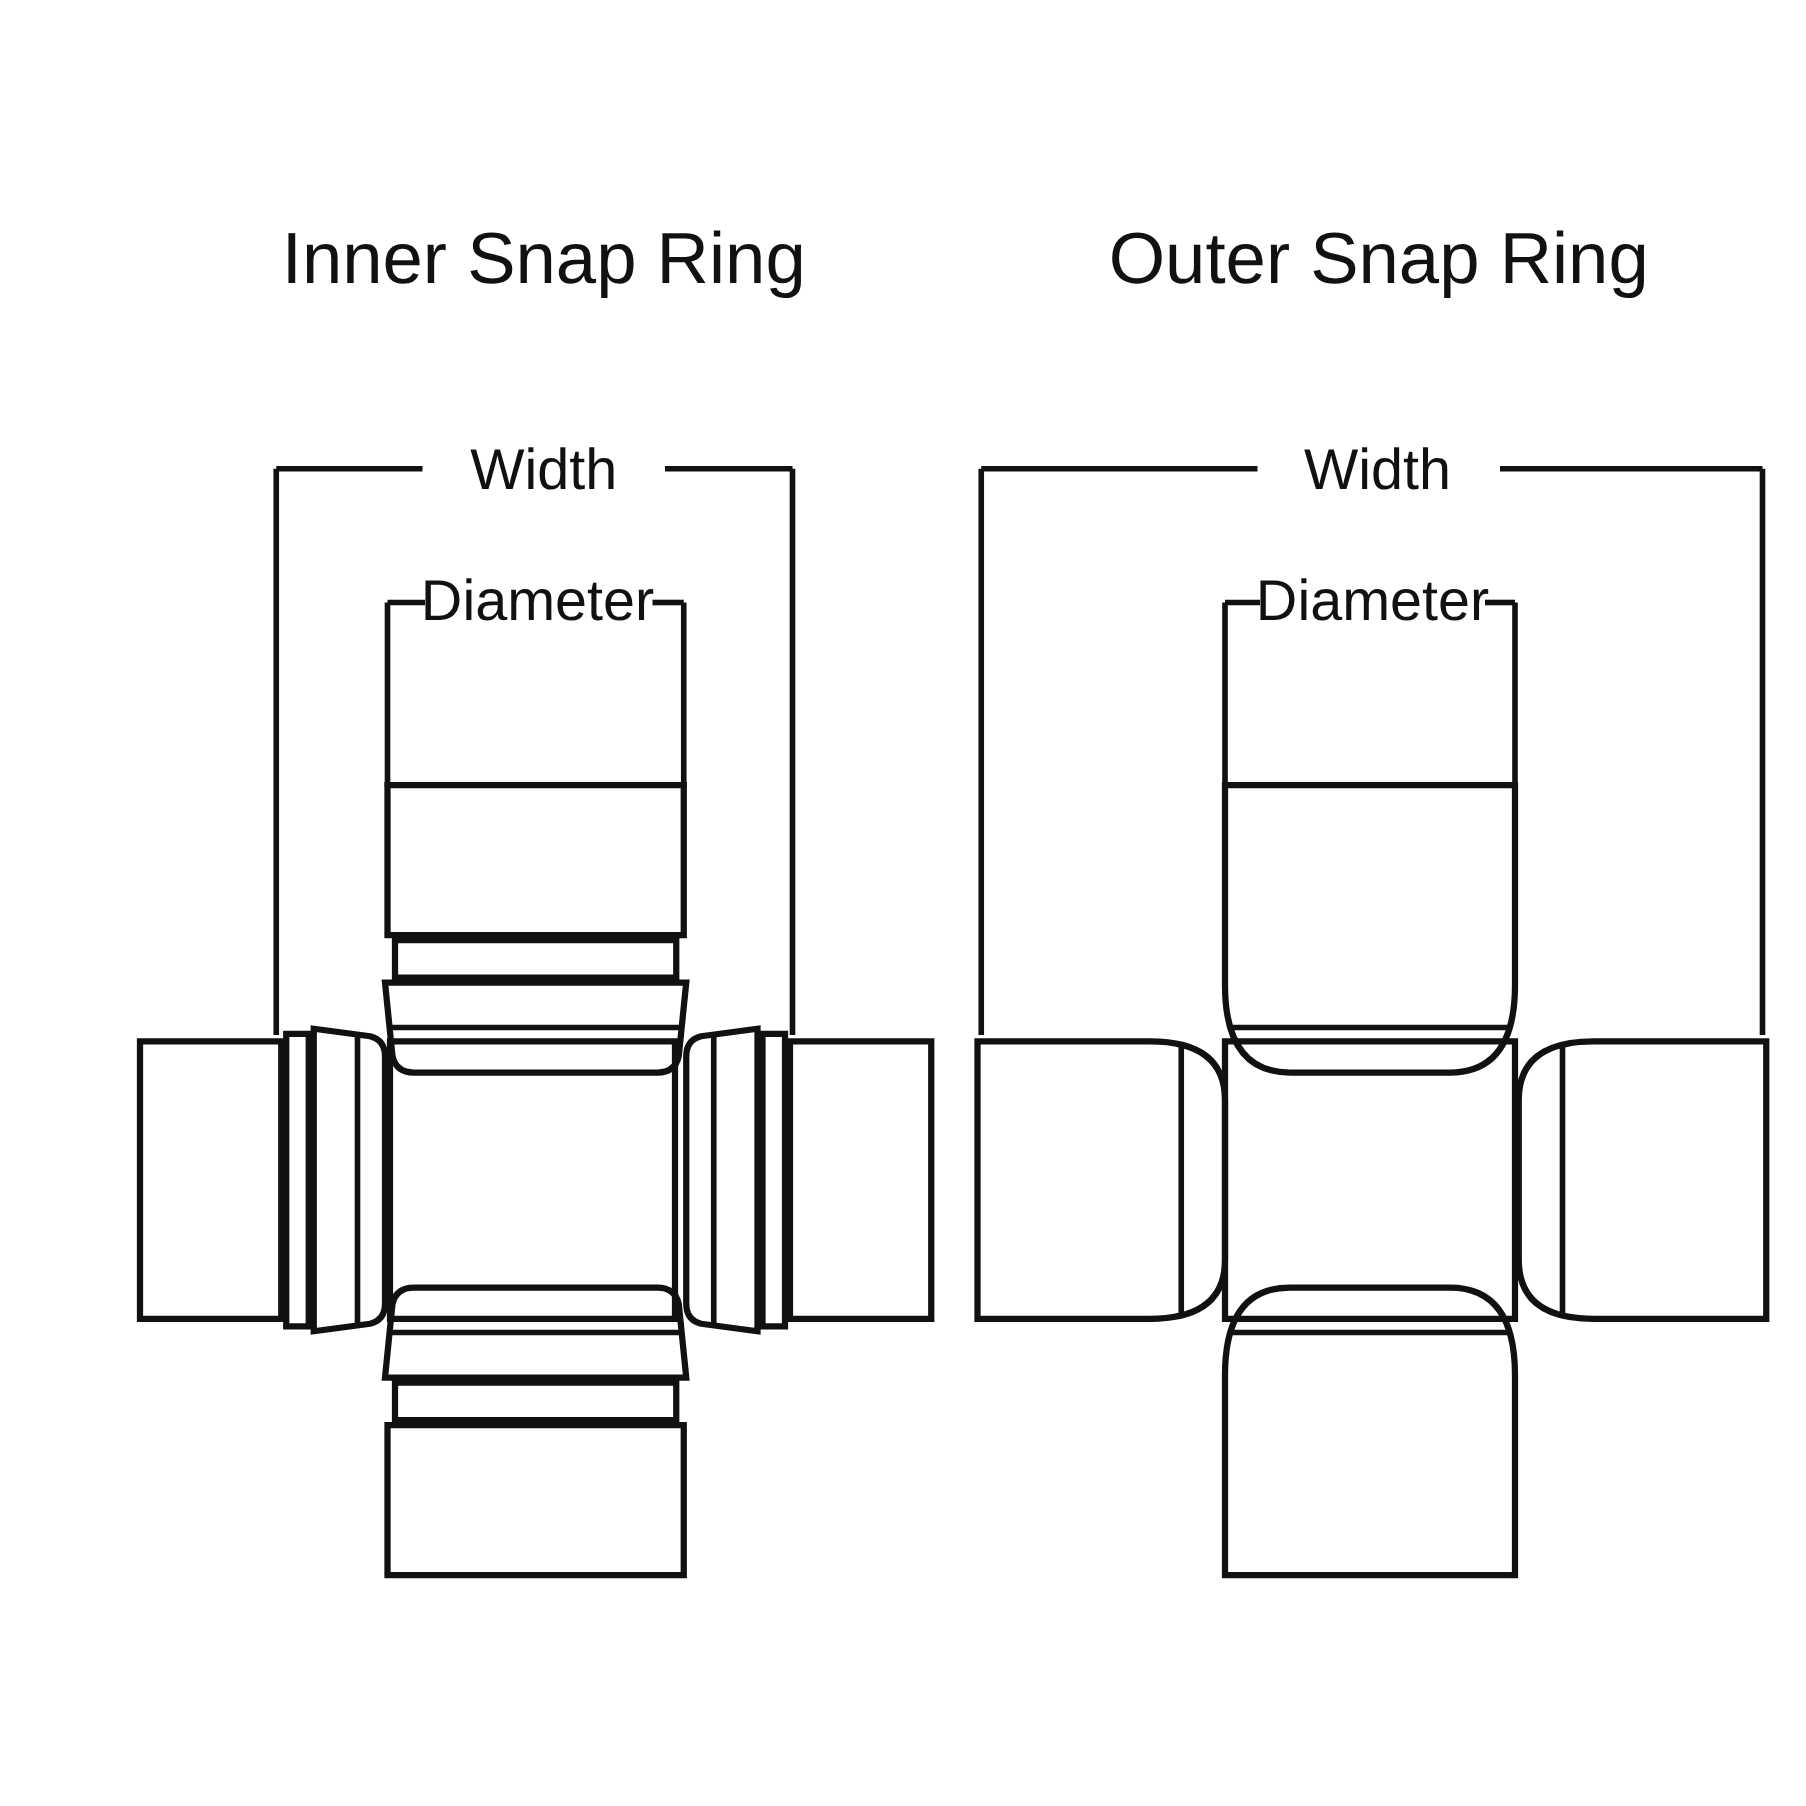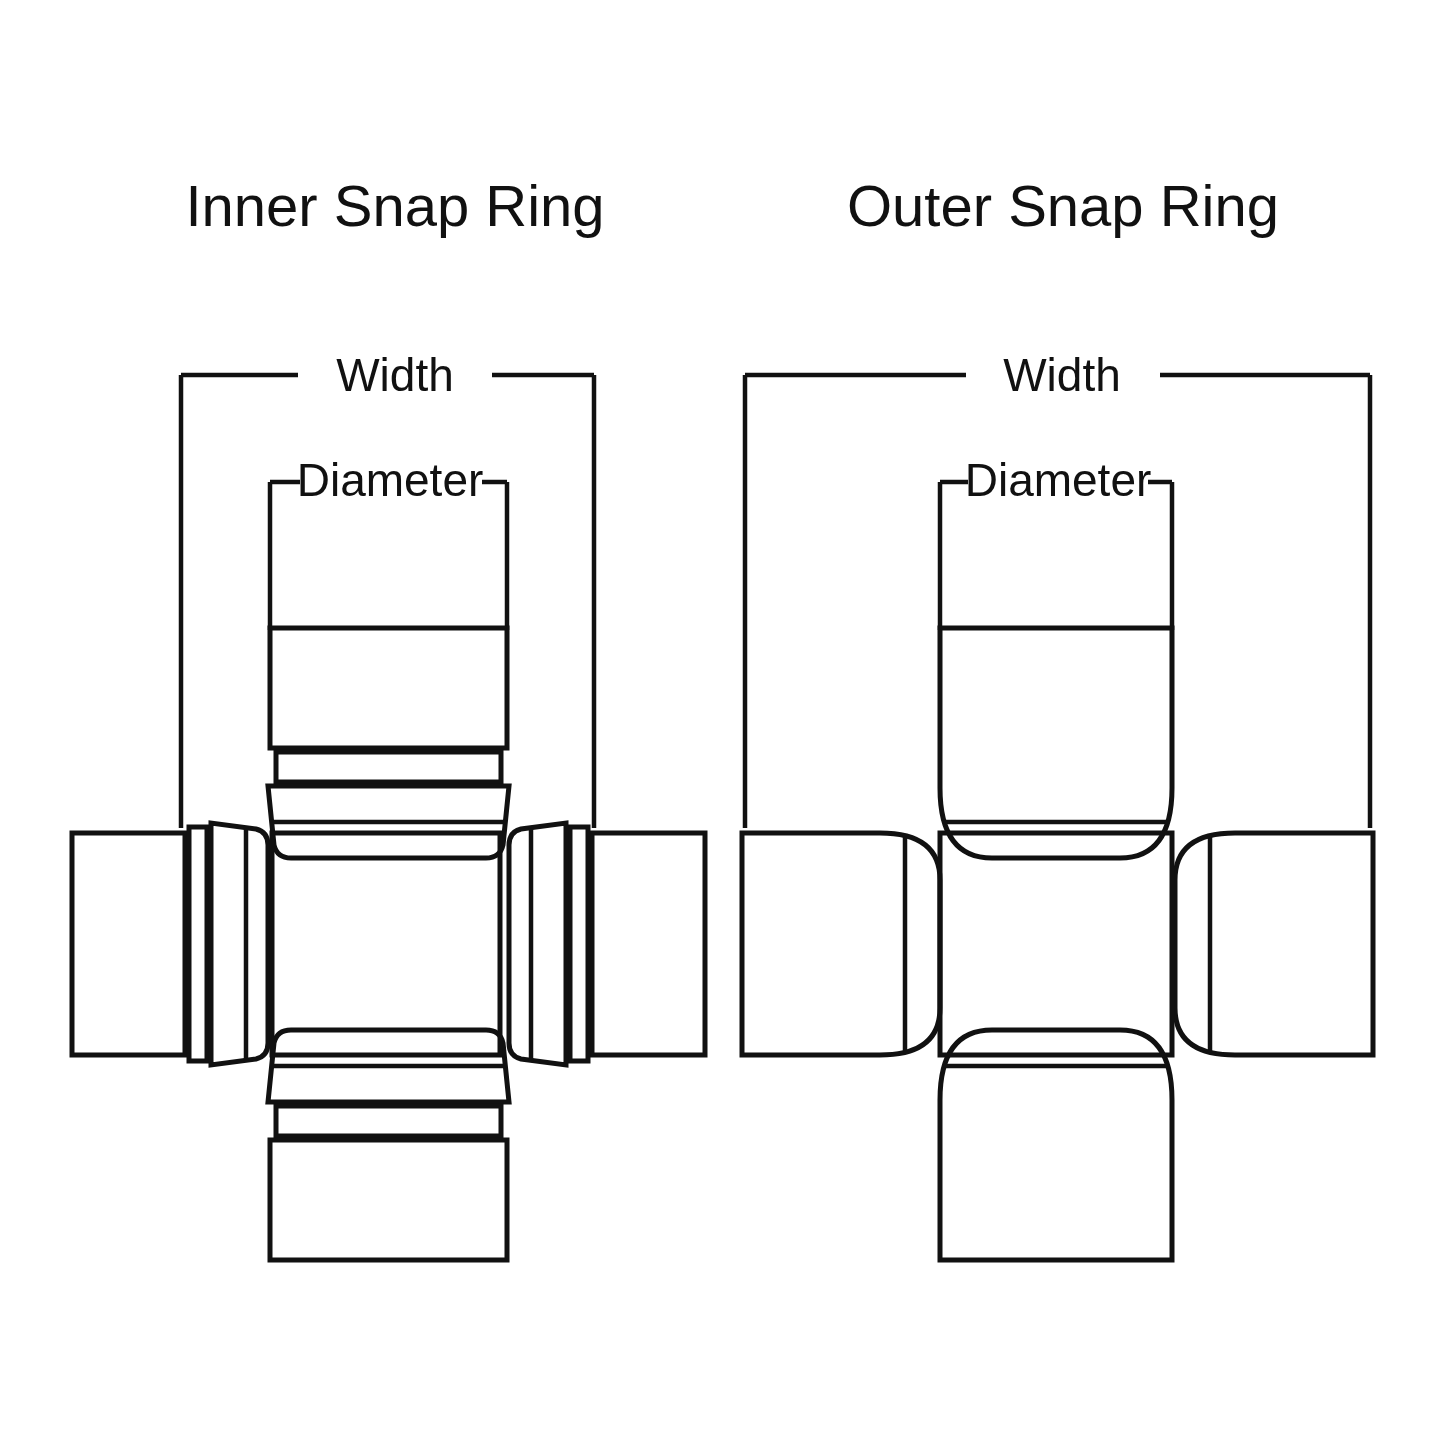--- a/index.html
+++ b/index.html
@@ -11,20 +11,21 @@
     width: 1445px;
     height: 1445px;
     font-family: "Liberation Sans", sans-serif;
     overflow: hidden;
   }
   #stage {
     position: relative;
     width: 1211px;
     height: 1445px;
     background: #ffffff;
+    margin-left: 40px;
   }
   svg.diagram {
     position: absolute;
     left: 0;
     top: 0;
     width: 1445px;
     height: 1445px;
   }
   .ln {
     fill: none;

